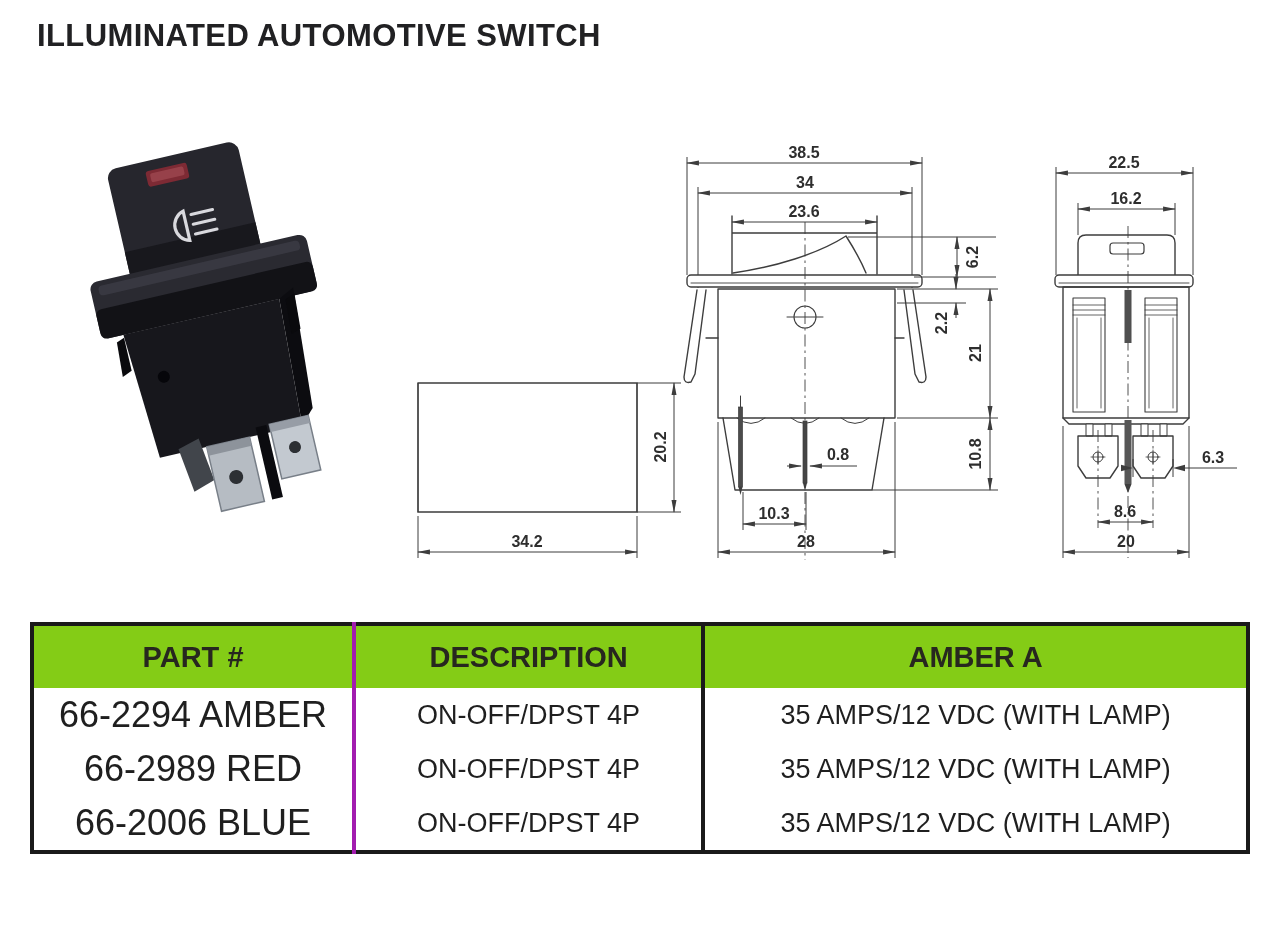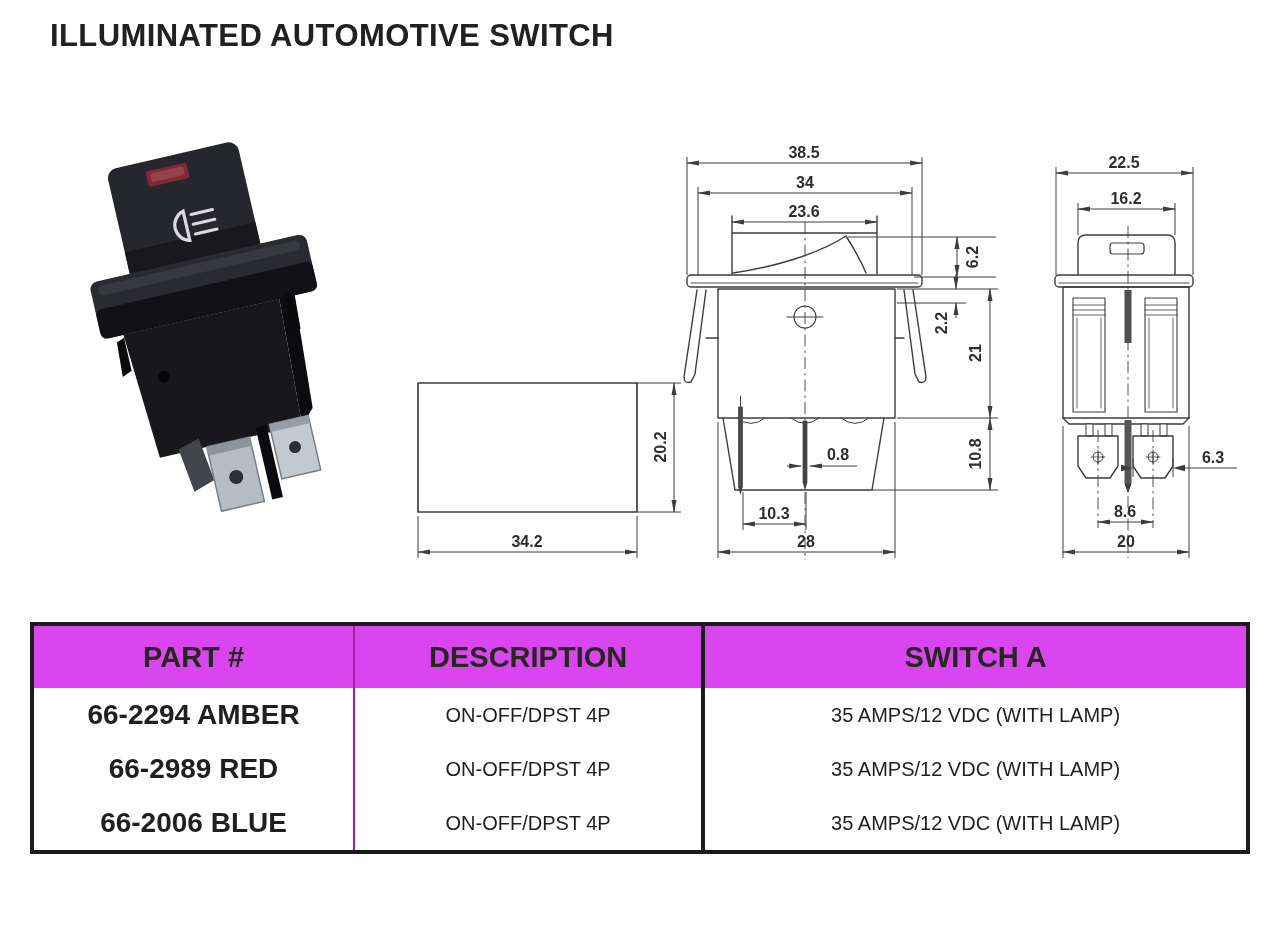--- a/index.html
+++ b/index.html
@@ -1,21 +1,21 @@
 <!DOCTYPE html>
 <html><head>
 <meta charset="utf-8">
 <style>
   html,body{margin:0;padding:0;}
   body{
     width:1280px;height:940px;position:relative;overflow:hidden;
     background:#ffffff;font-family:"Liberation Sans",sans-serif;
   }
   .page-title{
-    position:absolute;left:50px;top:18px;
+    position:absolute;left:37px;top:18px;
     font-size:31px;font-weight:800;letter-spacing:.4px;color:#212123;
     white-space:nowrap;
     text-align:center;
   }
   .photo-wrap{position:absolute;left:32px;top:116px;width:345px;height:405px;}
   .drawings-wrap{position:absolute;left:395px;top:128px;width:885px;height:452px;}
 
   
   .ol{stroke:#3d3d3d;stroke-width:1.4;fill:none;stroke-linejoin:round;stroke-linecap:round;}
   .olf{stroke:#3d3d3d;stroke-width:1.4;fill:#ffffff;stroke-linejoin:round;}
@@ -23,29 +23,29 @@
   .cl{stroke:#3d3d3d;stroke-width:.9;fill:none;stroke-dasharray:12 4 2.5 4;}
   .dt{font-family:"Liberation Sans",sans-serif;font-size:16px;font-weight:700;fill:#2e2e2e;text-anchor:middle;}
 
   
   table.spec{
     position:absolute;left:30px;top:622px;width:1220px;
     border-collapse:collapse;table-layout:fixed;
     border:4px solid #1a1a1a;background:#ffffff;
   }
   .spec th{
-    background:#d946ef;height:62px;font-size:29px;font-weight:700;
+    background:#84cc16;height:62px;font-size:29px;font-weight:700;
     color:#27271f;text-align:center;vertical-align:middle;padding:0;
   }
   .spec td{
-    height:54px;font-size:20px;color:#1f1f1f;text-align:center;
+    height:54px;font-size:27px;color:#1f1f1f;text-align:center;
     vertical-align:middle;padding:0;white-space:nowrap;
   }
-  .spec td.col-part{font-weight:700;font-size:28px;}
-  .spec .b2{border-left:2px solid #a21caf;}
+  .spec td.col-part{font-weight:400;font-size:36px;}
+  .spec .b2{border-left:4px solid #a21caf;}
   .spec .b3{border-left:4px solid #1a1a1a;}
 </style>
 </head>
 <body>
 
 <div class="page-title">ILLUMINATED AUTOMOTIVE SWITCH</div>
 
 <div class="photo-wrap">
   <svg width="345" height="405" viewBox="0 0 345 400">
     <g transform="rotate(-13 172 210)">
@@ -238,21 +238,21 @@
 <table class="spec">
   <colgroup>
       <col style="width:321px">
       <col style="width:348px">
       <col style="width:543px">
     </colgroup>
   <thead>
     <tr>
       <th>PART #</th>
       <th class="b2">DESCRIPTION</th>
-      <th class="b3">SWITCH A</th>
+      <th class="b3">AMBER A</th>
     </tr>
   </thead>
   <tbody>
     <tr>
       <td class="col-part">66-2294 AMBER</td>
       <td class="b2">ON-OFF/DPST 4P</td>
       <td class="b3">35 AMPS/12 VDC (WITH LAMP)</td>
     </tr>
     <tr>
       <td class="col-part">66-2989 RED</td>

